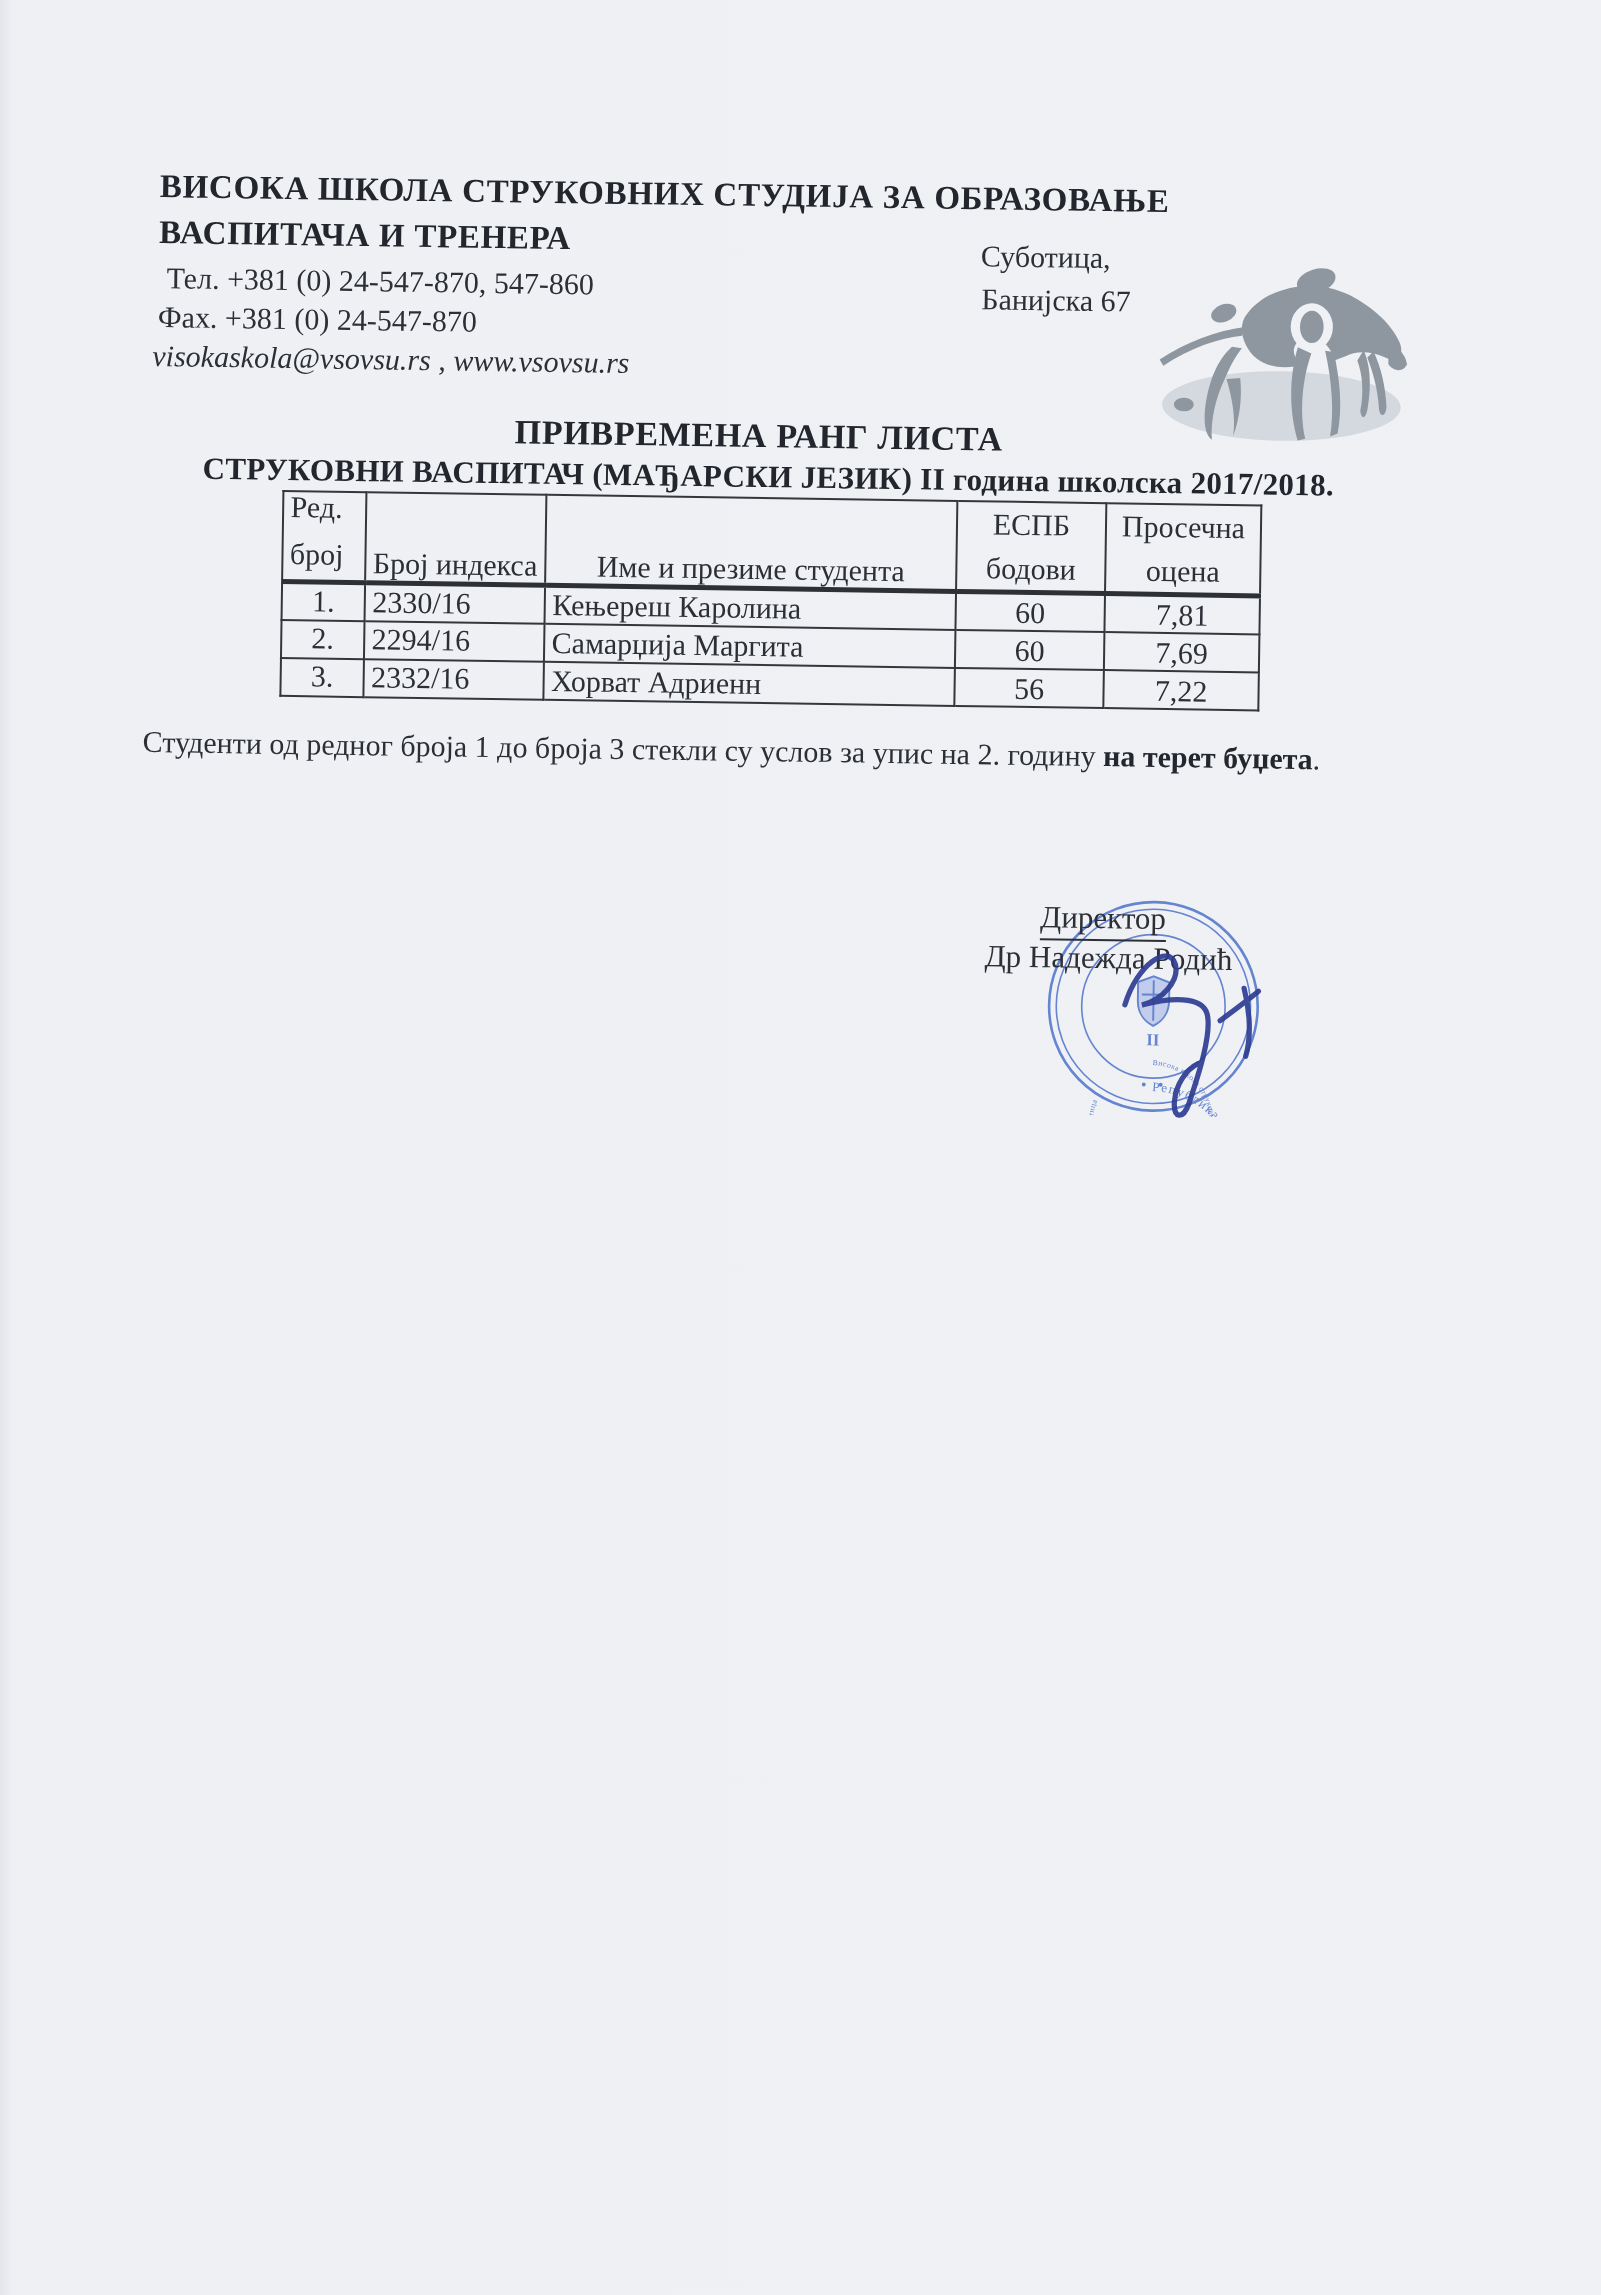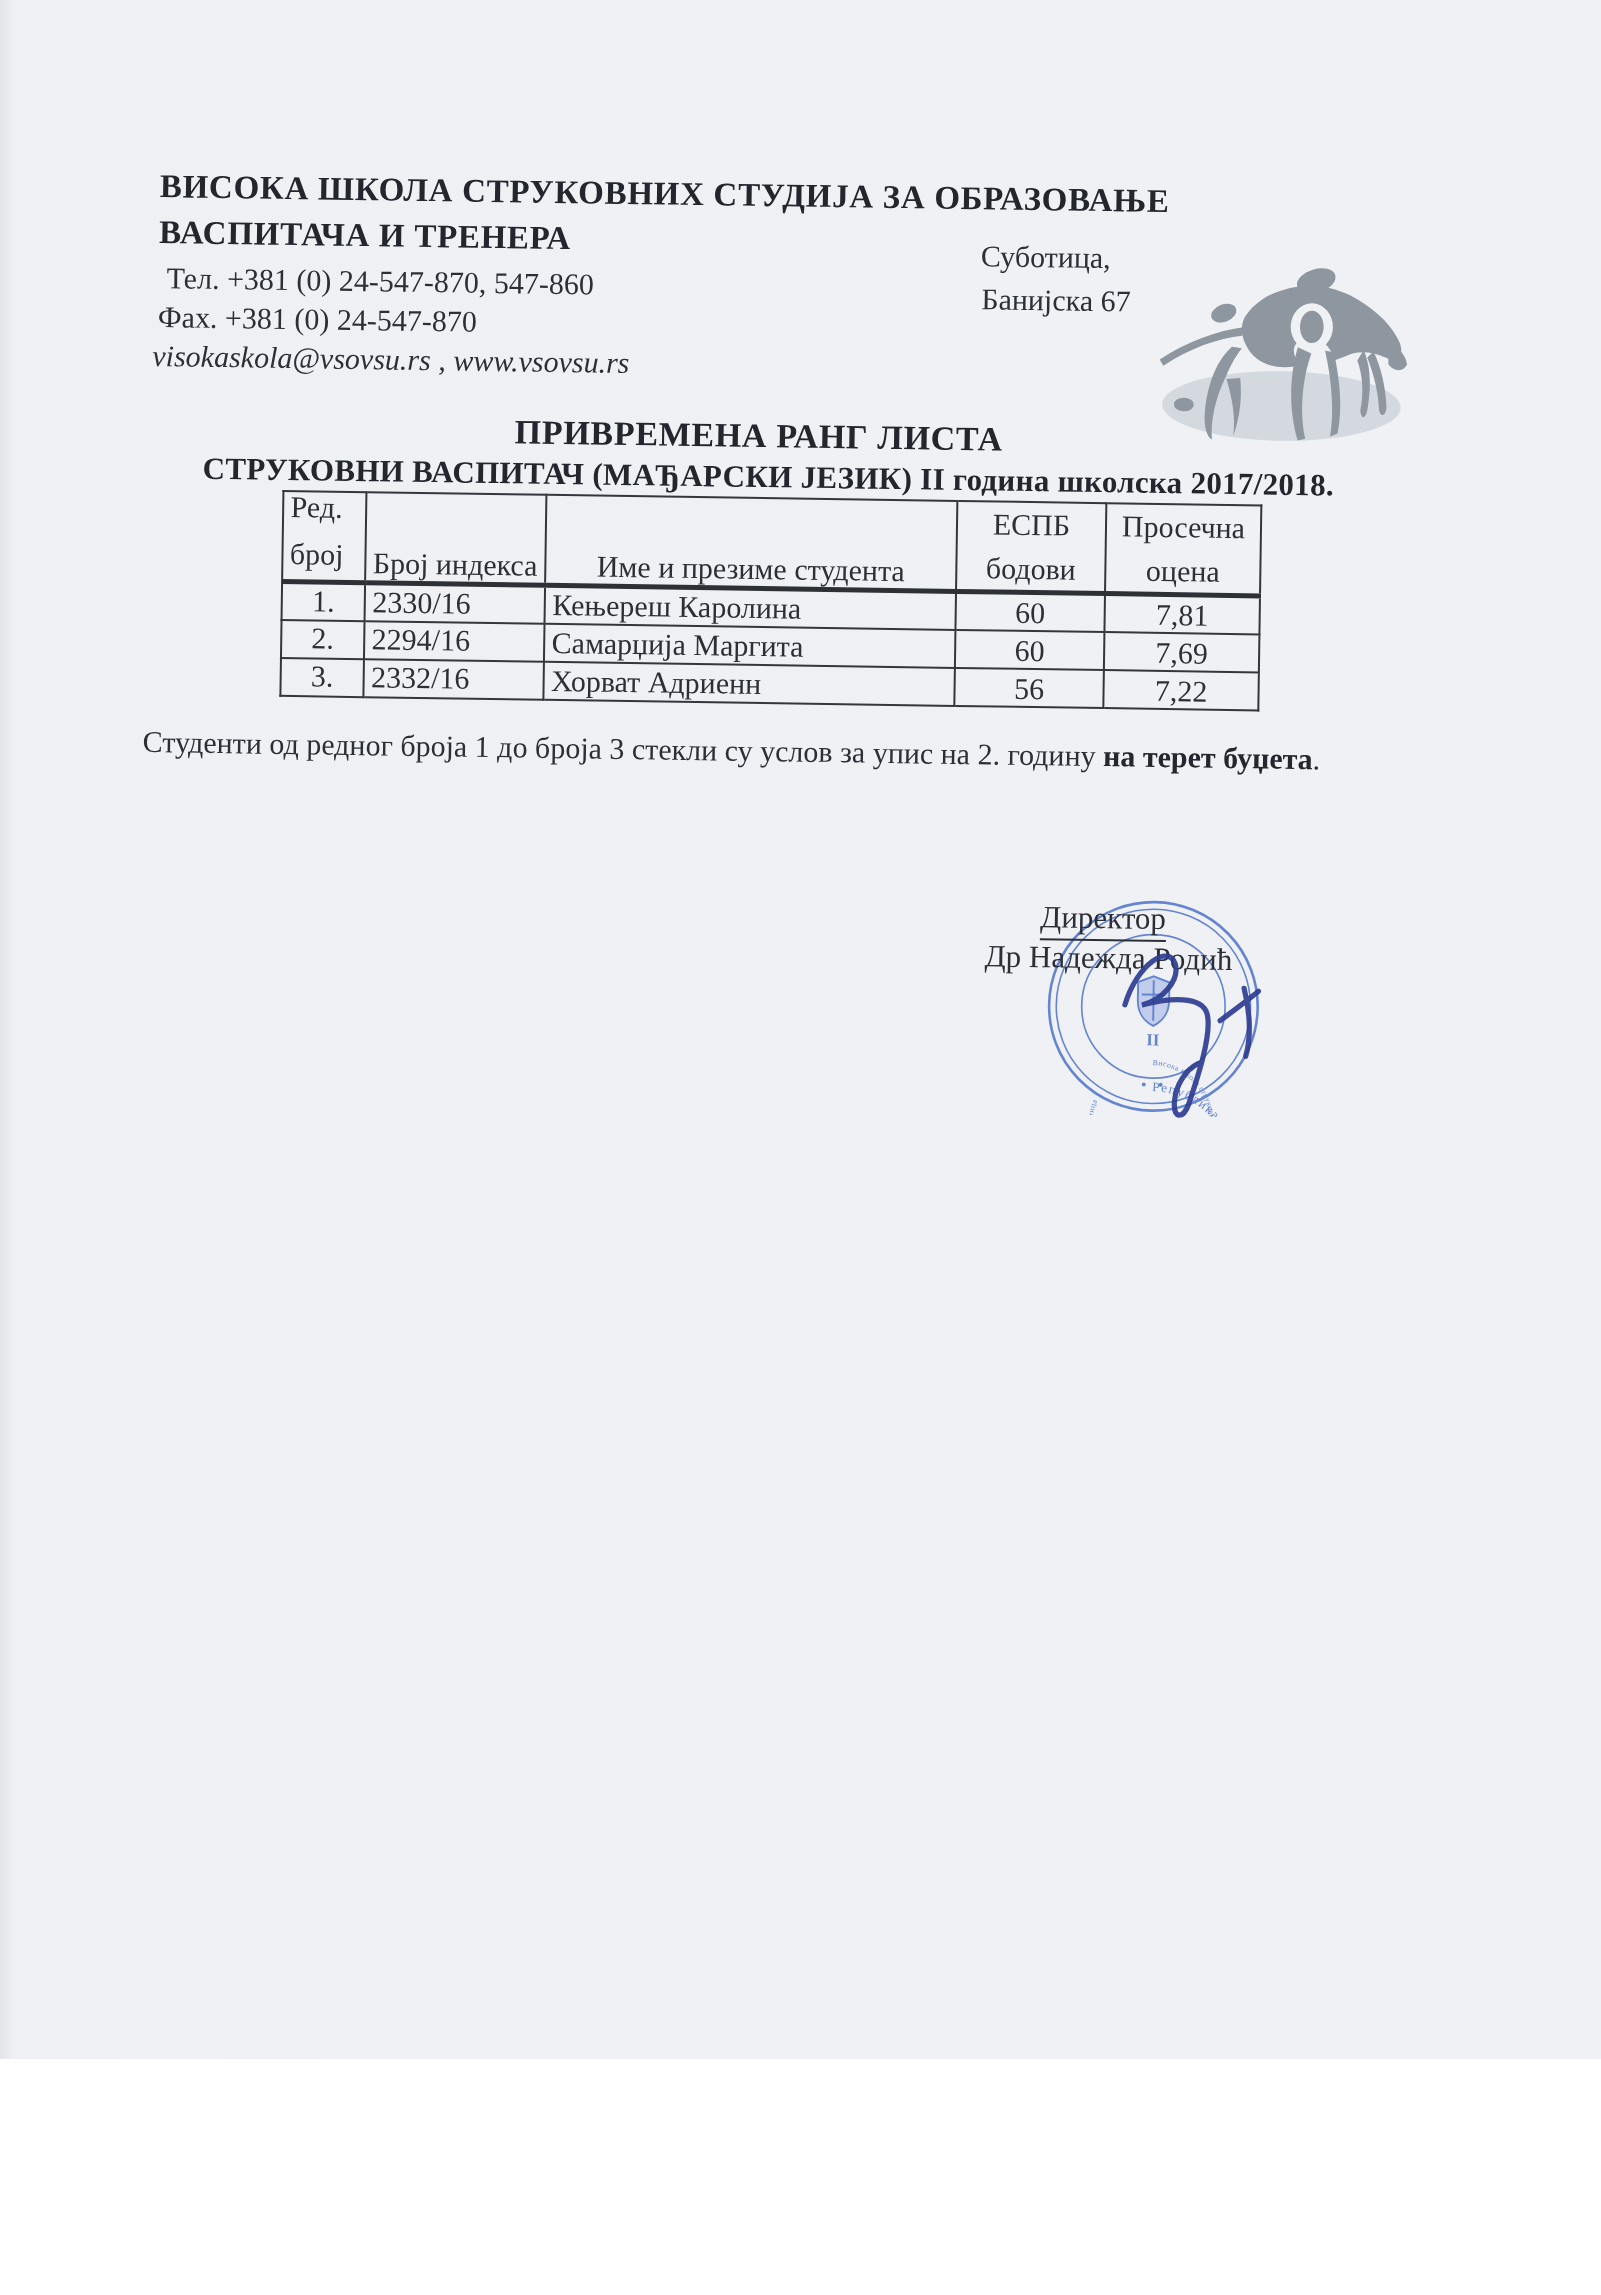--- a/index.html
+++ b/index.html
@@ -1,18 +1,18 @@
 <!DOCTYPE html>
 <html style="font-size:10.4px"><head>
 <meta charset="utf-8">
 <style>
   html,body{margin:0;padding:0;}
   body{width:1602px;height:2295px;overflow:hidden;}
   .scan{
-    position:relative;width:1602px;height:2059px;
+    position:relative;width:1602px;height:2295px;
     background:linear-gradient(90deg,#e2e4ea 0px,#eef0f4 13px,#eff1f5 100%);
     font-family:"Liberation Serif","DejaVu Serif",serif;
     color:#2c2f36;
   }
   .sheet{position:absolute;inset:0;transform:rotate(0.85deg);transform-origin:157px 183px;}
   .abs{position:absolute;}
   .b{font-weight:bold;color:#24272e;}
   .school-line{font-size:33px;font-weight:bold;letter-spacing:0.7px;color:#23262d;white-space:nowrap;}
   .contact{font-size:30px;white-space:nowrap;}
   .italic{font-style:italic;}

